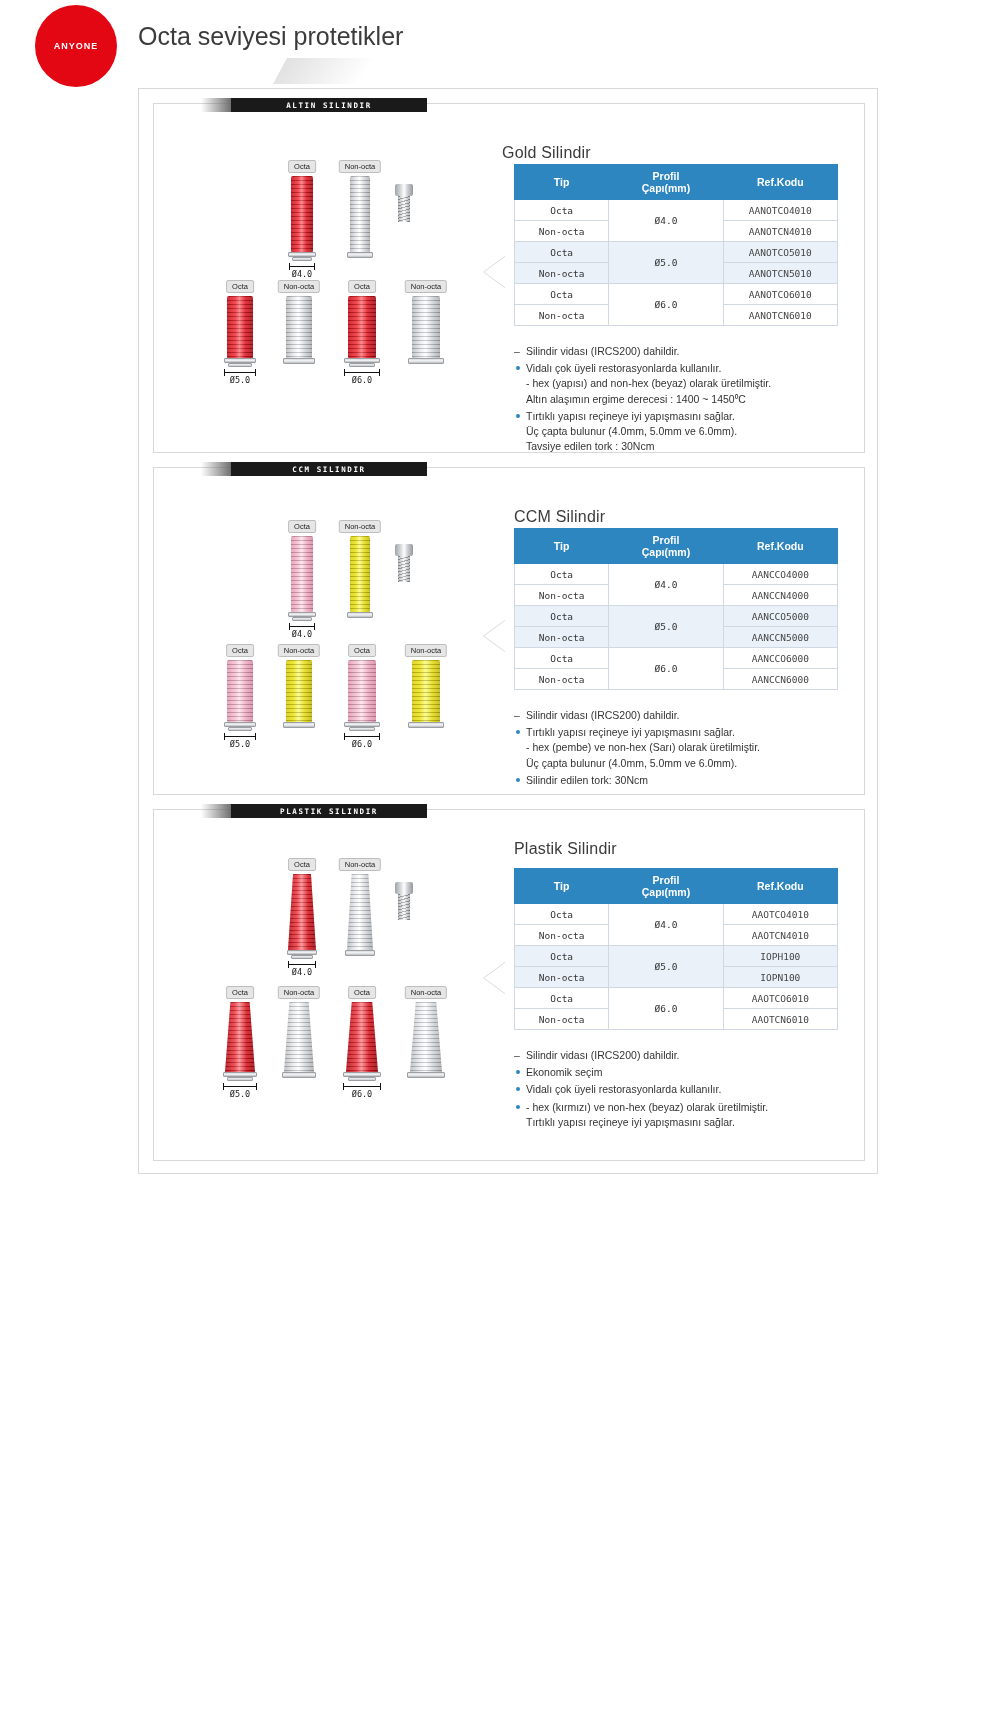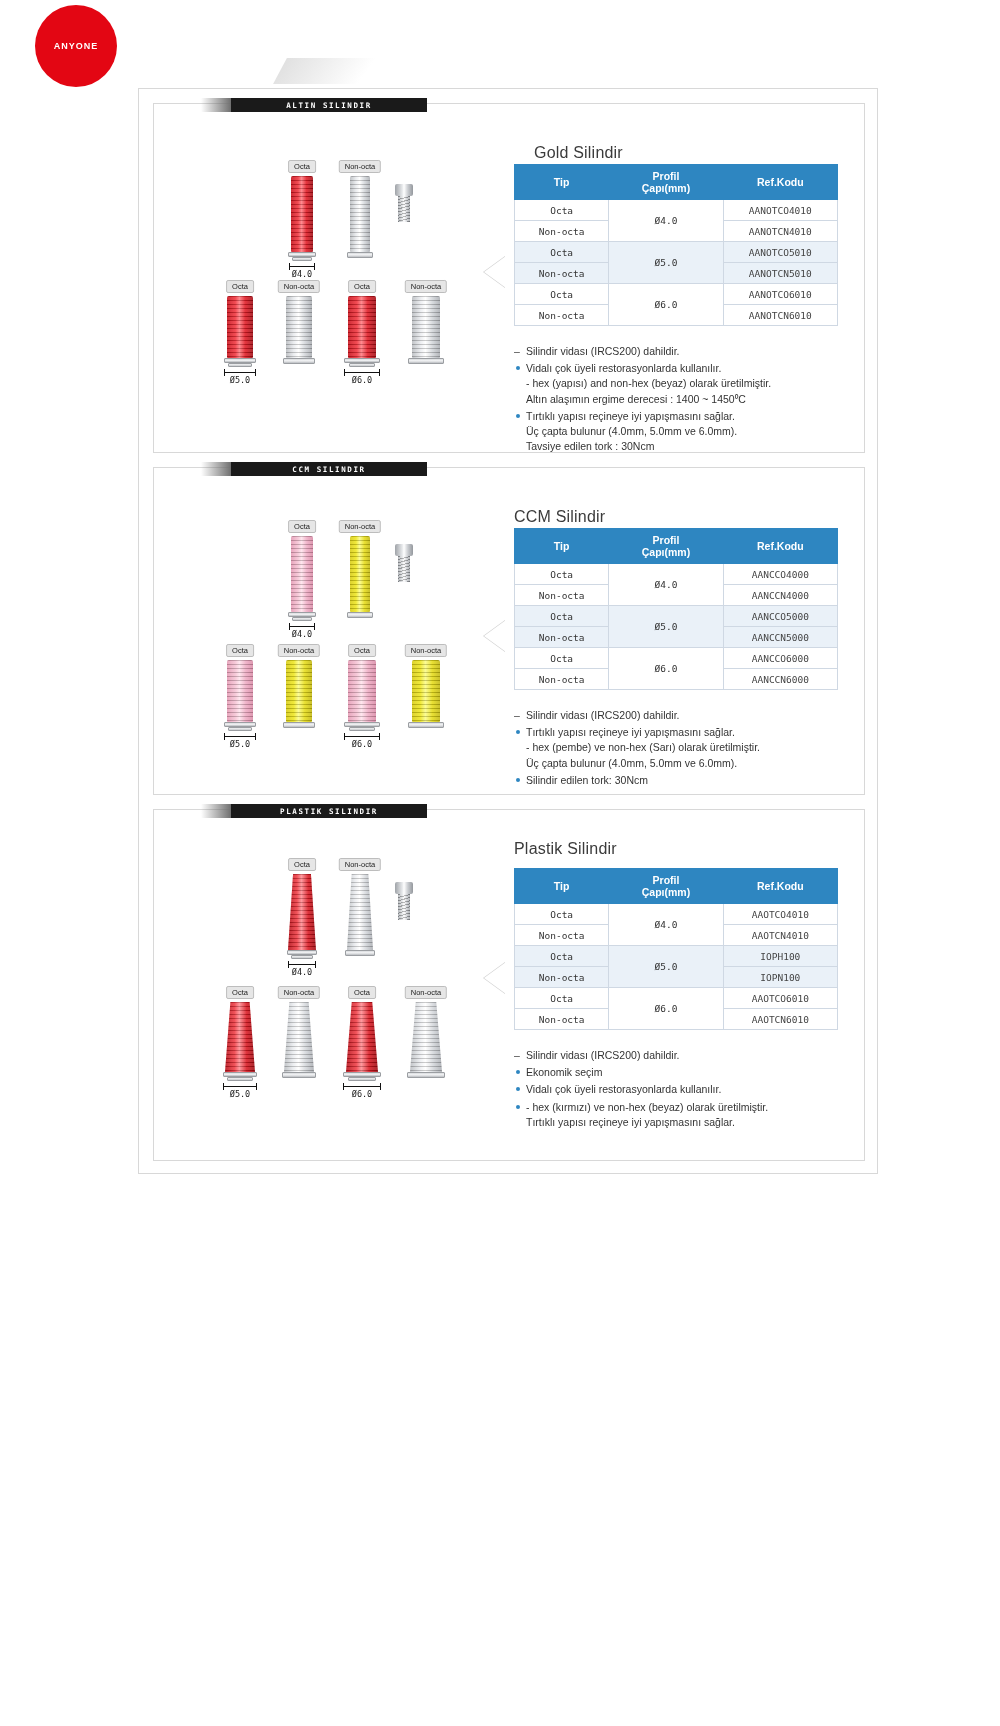--- a/index.html
+++ b/index.html
@@ -252,30 +252,31 @@
   }
 </style>
 </head>
 <body>
 
 <div class="page">
 
   <div class="brand-badge">
     <span>ANYONE</span>
   </div>
+  <div class="page-title">Octa seviyesi protetikler</div>
   <div class="title-swoosh"></div>
 
   <div class="frame">
 
     <div class="section" id="sec-gold">
       <div class="sec-tab">
         <span class="sec-tab-label">ALTIN SILINDIR</span>
       </div>
 
-      <div class="sec-heading" style="left:380px; top:40px;">Gold Silindir</div>
+      <div class="sec-heading" style="left:348px; top:40px;">Gold Silindir</div>
 
       <div class="connector" style="left:330px; top:152px;"></div>
 
       <div class="art">
 
         <div class="pill-label" style="left:148px; top:56px;">Octa</div>
         <div class="cyl red" style="left:148px; top:72px; width:22px; height:76px;">
             <div class="ribs"></div>
           </div>
         <div class="base" style="left:148px; top:148px; width:28px; height:5px;"></div>

